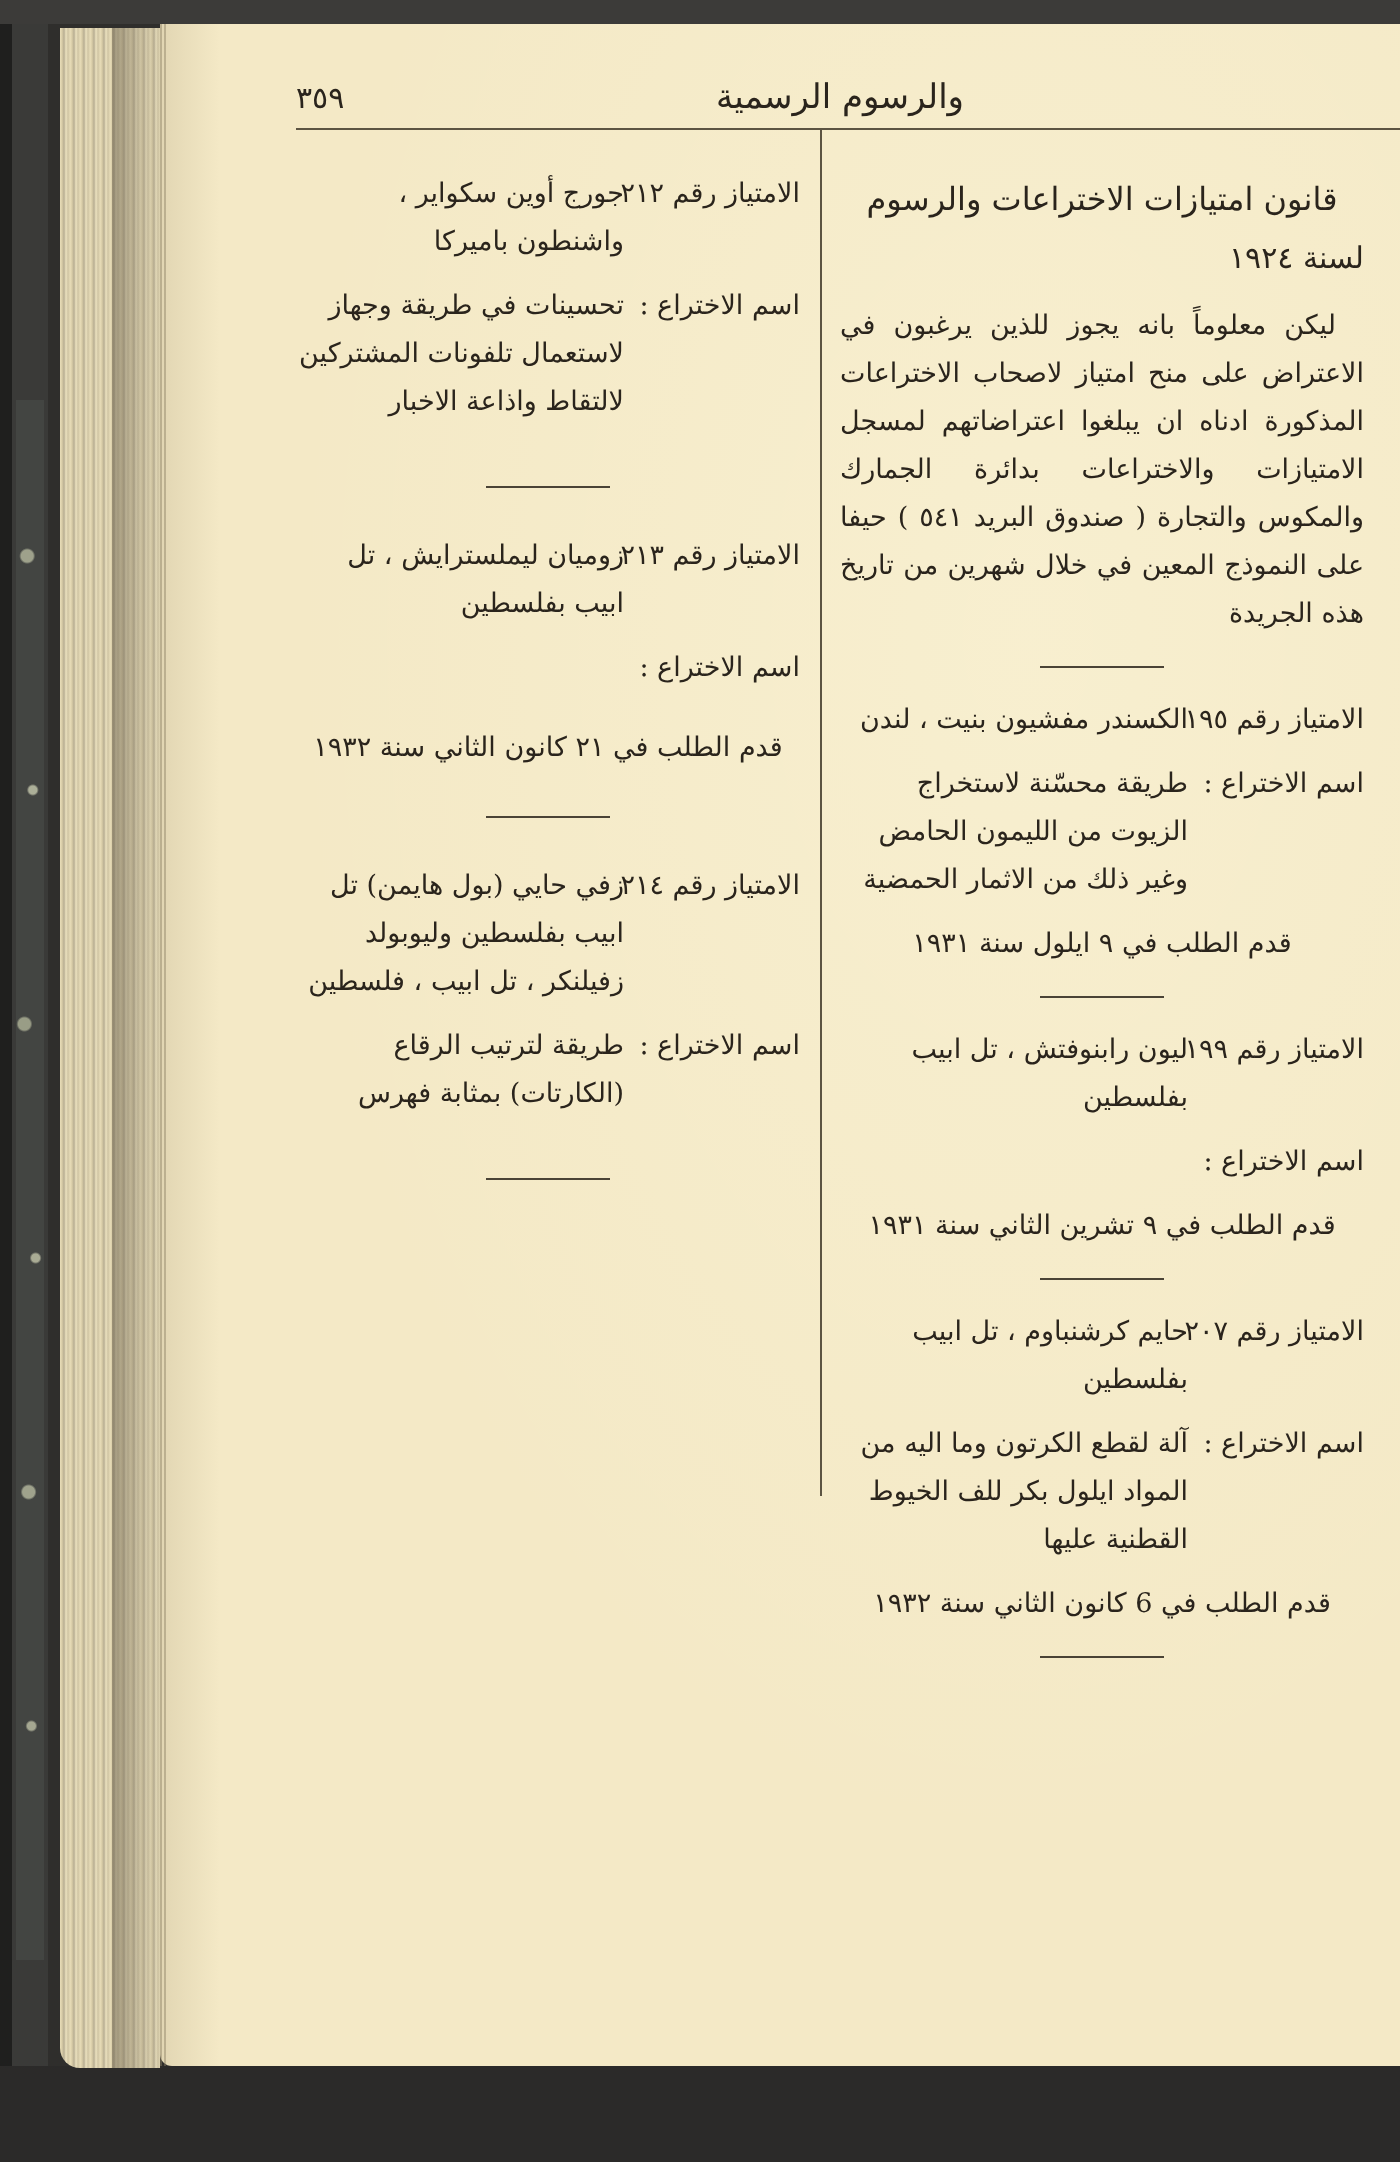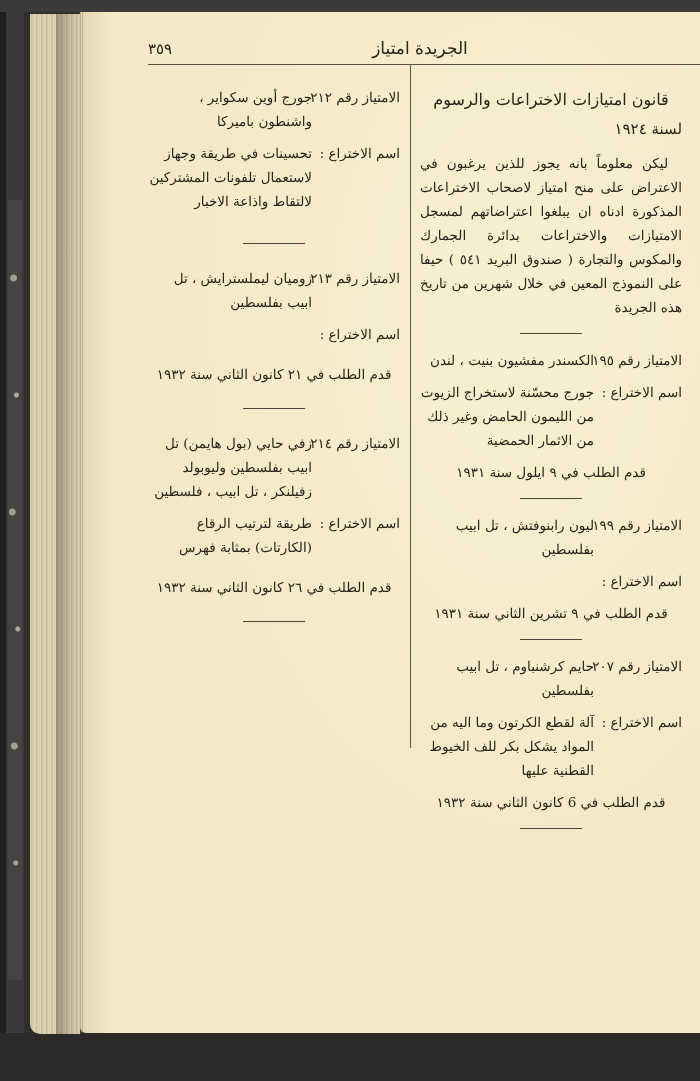--- a/index.html
+++ b/index.html
@@ -97,39 +97,39 @@
 <div class="bottom-band"></div>
 <div class="page-stack"></div>
 <div class="page-stack-shadow"></div>
 
 <div class="page">
   <div class="gutter-line" style="left:0px"></div>
   <div class="gutter-line" style="left:2px"></div>
 </div>
 
 <div class="page-number ink">٣٥٩</div>
-<div class="running-title ink">الجريدة امتياز</div>
+<div class="running-title ink">والرسوم الرسمية</div>
 <div class="header-rule"></div>
 <div class="col-divider"></div>
 
 <div class="col col-right ink">
   <div class="law-title">قانون امتيازات الاختراعات والرسوم</div>
   <div class="law-year">لسنة ١٩٢٤</div>
   <div class="notice">ليكن معلوماً بانه يجوز للذين يرغبون في الاعتراض على منح امتياز لاصحاب الاختراعات المذكورة ادناه ان يبلغوا اعتراضاتهم لمسجل الامتيازات والاختراعات بدائرة الجمارك والمكوس والتجارة ( صندوق البريد ٥٤١ ) حيفا على النموذج المعين في خلال شهرين من تاريخ هذه الجريدة</div>
   <div class="rule"></div>
 
   <div>
     <div class="entry-row">
       <div class="entry-label">الامتياز رقم ١٩٥</div>
       <div class="entry-value">الكسندر مفشيون بنيت ، لندن</div>
     </div>
     <div class="gap"></div>
     <div class="entry-row">
       <div class="entry-label">اسم الاختراع :</div>
-      <div class="entry-value">جورج محسّنة لاستخراج الزيوت من الليمون الحامض وغير ذلك من الاثمار الحمضية</div>
+      <div class="entry-value">طريقة محسّنة لاستخراج الزيوت من الليمون الحامض وغير ذلك من الاثمار الحمضية</div>
     </div>
     <div class="entry-date">قدم الطلب في ٩ ايلول سنة ١٩٣١</div>
   </div>
   <div class="rule"></div>
 
   <div>
     <div class="entry-row">
       <div class="entry-label">الامتياز رقم ١٩٩</div>
       <div class="entry-value">ليون رابنوفتش ، تل ابيب بفلسطين</div>
     </div>
@@ -142,21 +142,21 @@
   <div class="rule"></div>
 
   <div>
     <div class="entry-row">
       <div class="entry-label">الامتياز رقم ٢٠٧</div>
       <div class="entry-value">حايم كرشنباوم ، تل ابيب بفلسطين</div>
     </div>
     <div class="gap"></div>
     <div class="entry-row">
       <div class="entry-label">اسم الاختراع :</div>
-      <div class="entry-value">آلة لقطع الكرتون وما اليه من المواد يشكل بكر للف الخيوط القطنية عليها</div>
+      <div class="entry-value">آلة لقطع الكرتون وما اليه من المواد ايلول بكر للف الخيوط القطنية عليها</div>
     </div>
     <div class="entry-date">قدم الطلب في 6 كانون الثاني سنة ١٩٣٢</div>
   </div>
   <div class="rule"></div>
 </div>
 
 <div class="col col-left ink">
   <div>
     <div class="entry-row">
       <div class="entry-label">الامتياز رقم ٢١٢</div>
@@ -189,16 +189,15 @@
     <div class="entry-row">
       <div class="entry-label">الامتياز رقم ٢١٤</div>
       <div class="entry-value">زفي حايي (بول هايمن) تل ابيب بفلسطين وليوبولد زفيلنكر ، تل ابيب ، فلسطين</div>
     </div>
     <div class="gap"></div>
     <div class="entry-row">
       <div class="entry-label">اسم الاختراع :</div>
       <div class="entry-value">طريقة لترتيب الرقاع (الكارتات) بمثابة فهرس</div>
     </div>
     <div class="gap"></div>
-    <div class="entry-date">قدم الطلب في ٢٦ كانون الثاني سنة ١٩٣٢</div>
   </div>
   <div class="rule" style="margin:22px auto 22px auto"></div>
 </div>
 
 </body></html>

